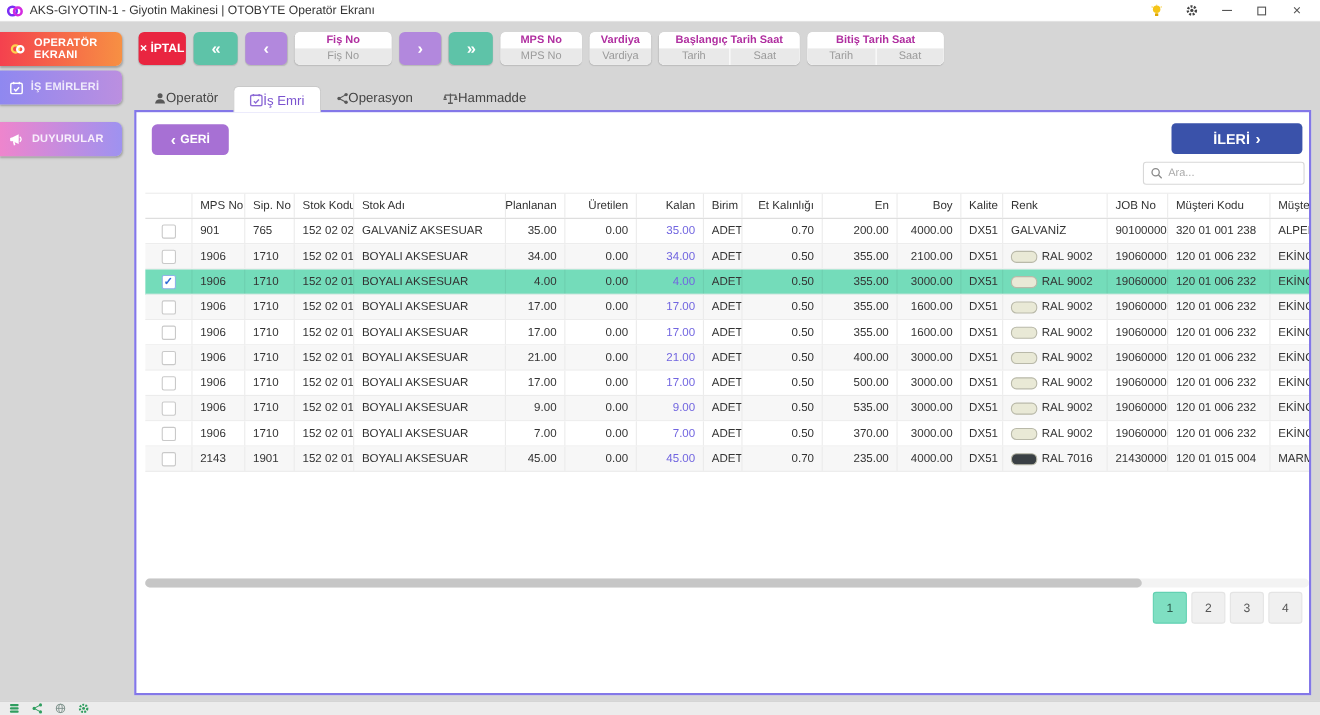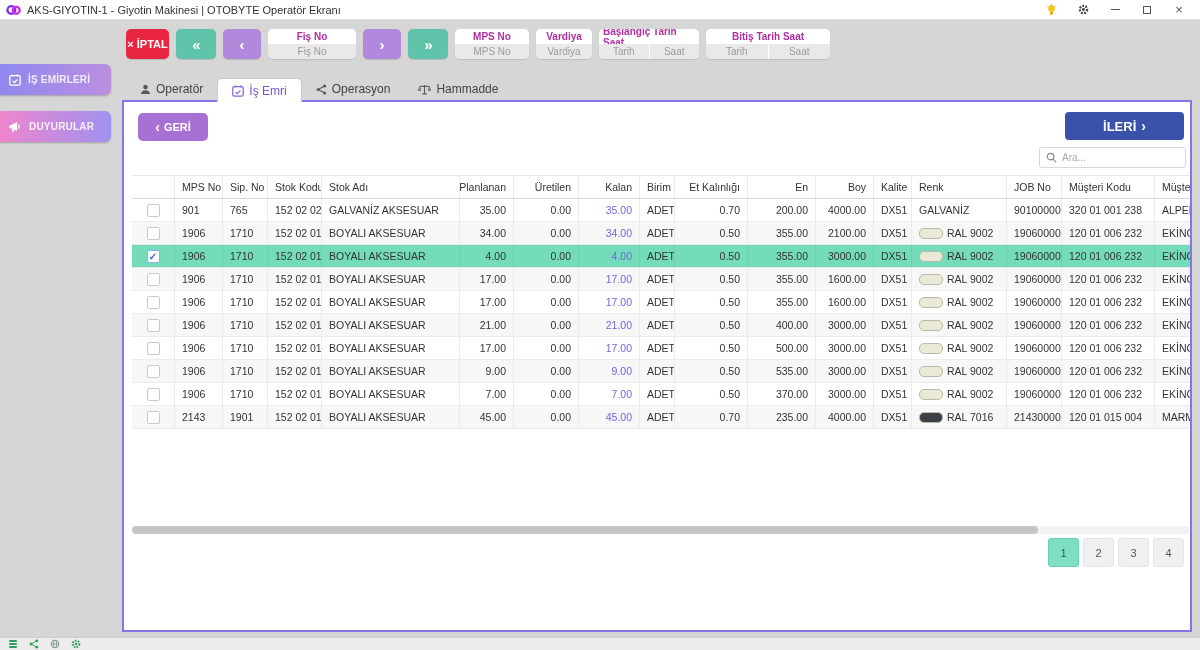--- a/index.html
+++ b/index.html
@@ -40,21 +40,21 @@
   .fgroup { border-radius:5px; overflow:hidden; background:#fff; box-shadow:0 1px 1px rgba(0,0,0,.12); }
   .flabel { height:15px; background:#fff; color:#b02fa0; font-size:10px; font-weight:bold;
     display:flex; align-items:center; justify-content:center; padding:0 4px; }
   .frow { display:flex; gap:1px; background:#fff; }
   .finput { height:15px; background:#e9e9e9; border:none; width:100%; text-align:center;
     font-size:10px; color:#999; font-family:"Liberation Sans",sans-serif; outline:none; }
   .finput::placeholder { color:#9a9a9a; }
 
   
   .tabs { position:absolute; left:126px; top:58px; height:22px; display:flex; align-items:flex-end; z-index:5; }
-  .tab { display:flex; align-items:center; gap:5px; padding:0 14px; height:22px; font-size:12px; color:#444;
+  .tab { display:flex; align-items:center; padding:0 14px; height:22px; font-size:12px; color:#444;
     cursor:pointer; }
   .tab svg { opacity:.85; }
   .tab.active { background:#fff; border:1px solid #c9c9c9; border-bottom:none; border-radius:5px 5px 0 0;
     height:24px; color:#7a52cf; position:relative; top:2px; z-index:6; }
 
   
   .panel { position:absolute; left:122px; top:80px; width:1070px; height:532px; background:#fff;
     border:2px solid #8377e8; z-index:4; }
   .btn-back { position:absolute; left:14px; top:11px; width:70px; height:28px; background:#a770d4;
     color:#fff; font-weight:bold; font-size:11px; border:none; border-radius:5px; cursor:pointer;
@@ -134,20 +134,27 @@
       </span>
     <span class="winbtn">
         <span class="square"></span>
       </span>
     <span class="winbtn xchar">×</span>
   </div>
 </div>
 
 <div class="app">
 
+  <div class="side-item grad-red" style="top:9px;">
+    <svg width="15" height="11" viewBox="0 0 18 14">
+      <circle cx="6" cy="7" r="4.2" fill="none" stroke="#ffd24d" stroke-width="2.6"></circle>
+      <circle cx="11.5" cy="7.4" r="3.7" fill="none" stroke="#ffffff" stroke-width="2.6"></circle>
+    </svg>
+    <span>OPERATÖR EKRANI</span>
+  </div>
   <div class="side-item grad-purple" style="top:44px;">
     <svg width="12" height="12" viewBox="0 0 12 12">
       <rect x="0.8" y="1.6" width="10.4" height="9.6" rx="1.4" fill="none" stroke="#fff" stroke-width="1.3"></rect>
       <line x1="3.4" y1="0.4" x2="3.4" y2="2.6" stroke="#fff" stroke-width="1.3"></line>
       <line x1="8.6" y1="0.4" x2="8.6" y2="2.6" stroke="#fff" stroke-width="1.3"></line>
       <polyline points="3.8,7 5.4,8.6 8.4,5.4" fill="none" stroke="#fff" stroke-width="1.3"></polyline>
     </svg>
     <span>İŞ EMİRLERİ</span>
   </div>
   <div class="side-item grad-pink" style="top:79px;">
@@ -193,21 +200,21 @@
         </div>
     </div>
 
     <div class="fgroup" style="width:56px;">
       <div class="flabel">Vardiya</div>
       <div class="frow">
           <input class="finput" placeholder="Vardiya" style="">
         </div>
     </div>
 
-    <div class="fgroup" style="width:100px;">
+    <div class="fgroup" style="width:128px;">
       <div class="flabel">Başlangıç Tarih Saat</div>
       <div class="frow">
         <input class="finput" placeholder="Tarih" style="">
         <input class="finput" placeholder="Saat" style="">
       </div>
     </div>
 
     <div class="fgroup" style="width:124px;">
       <div class="flabel">Bitiş Tarih Saat</div>
       <div class="frow">

